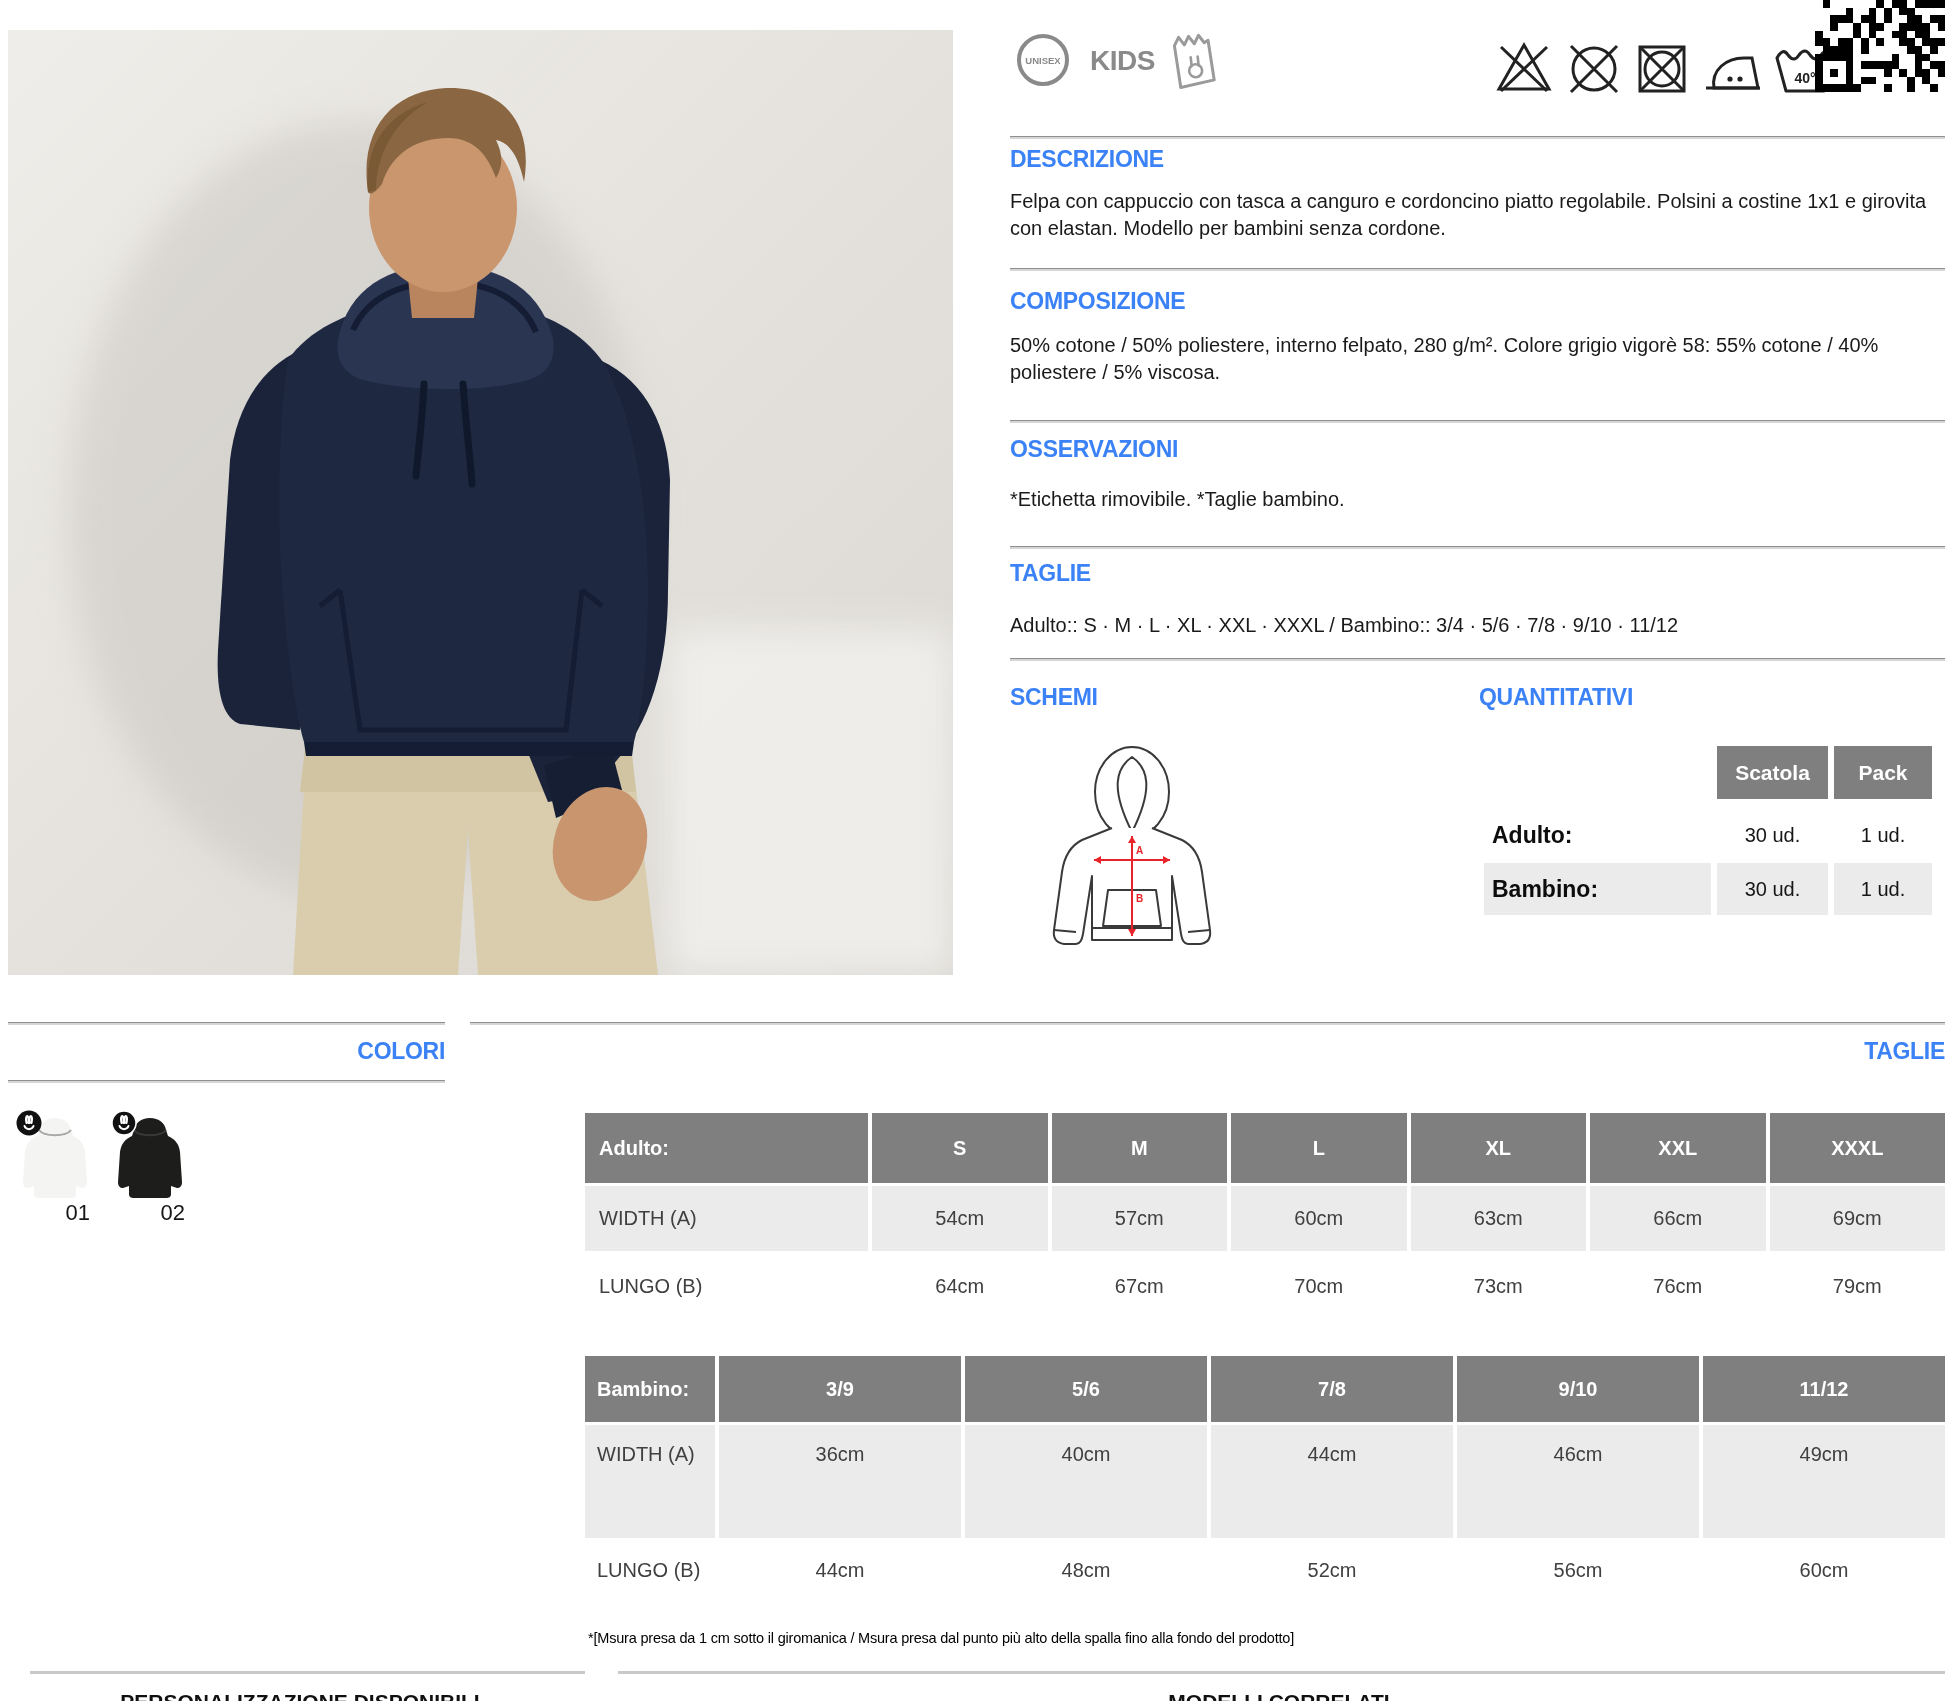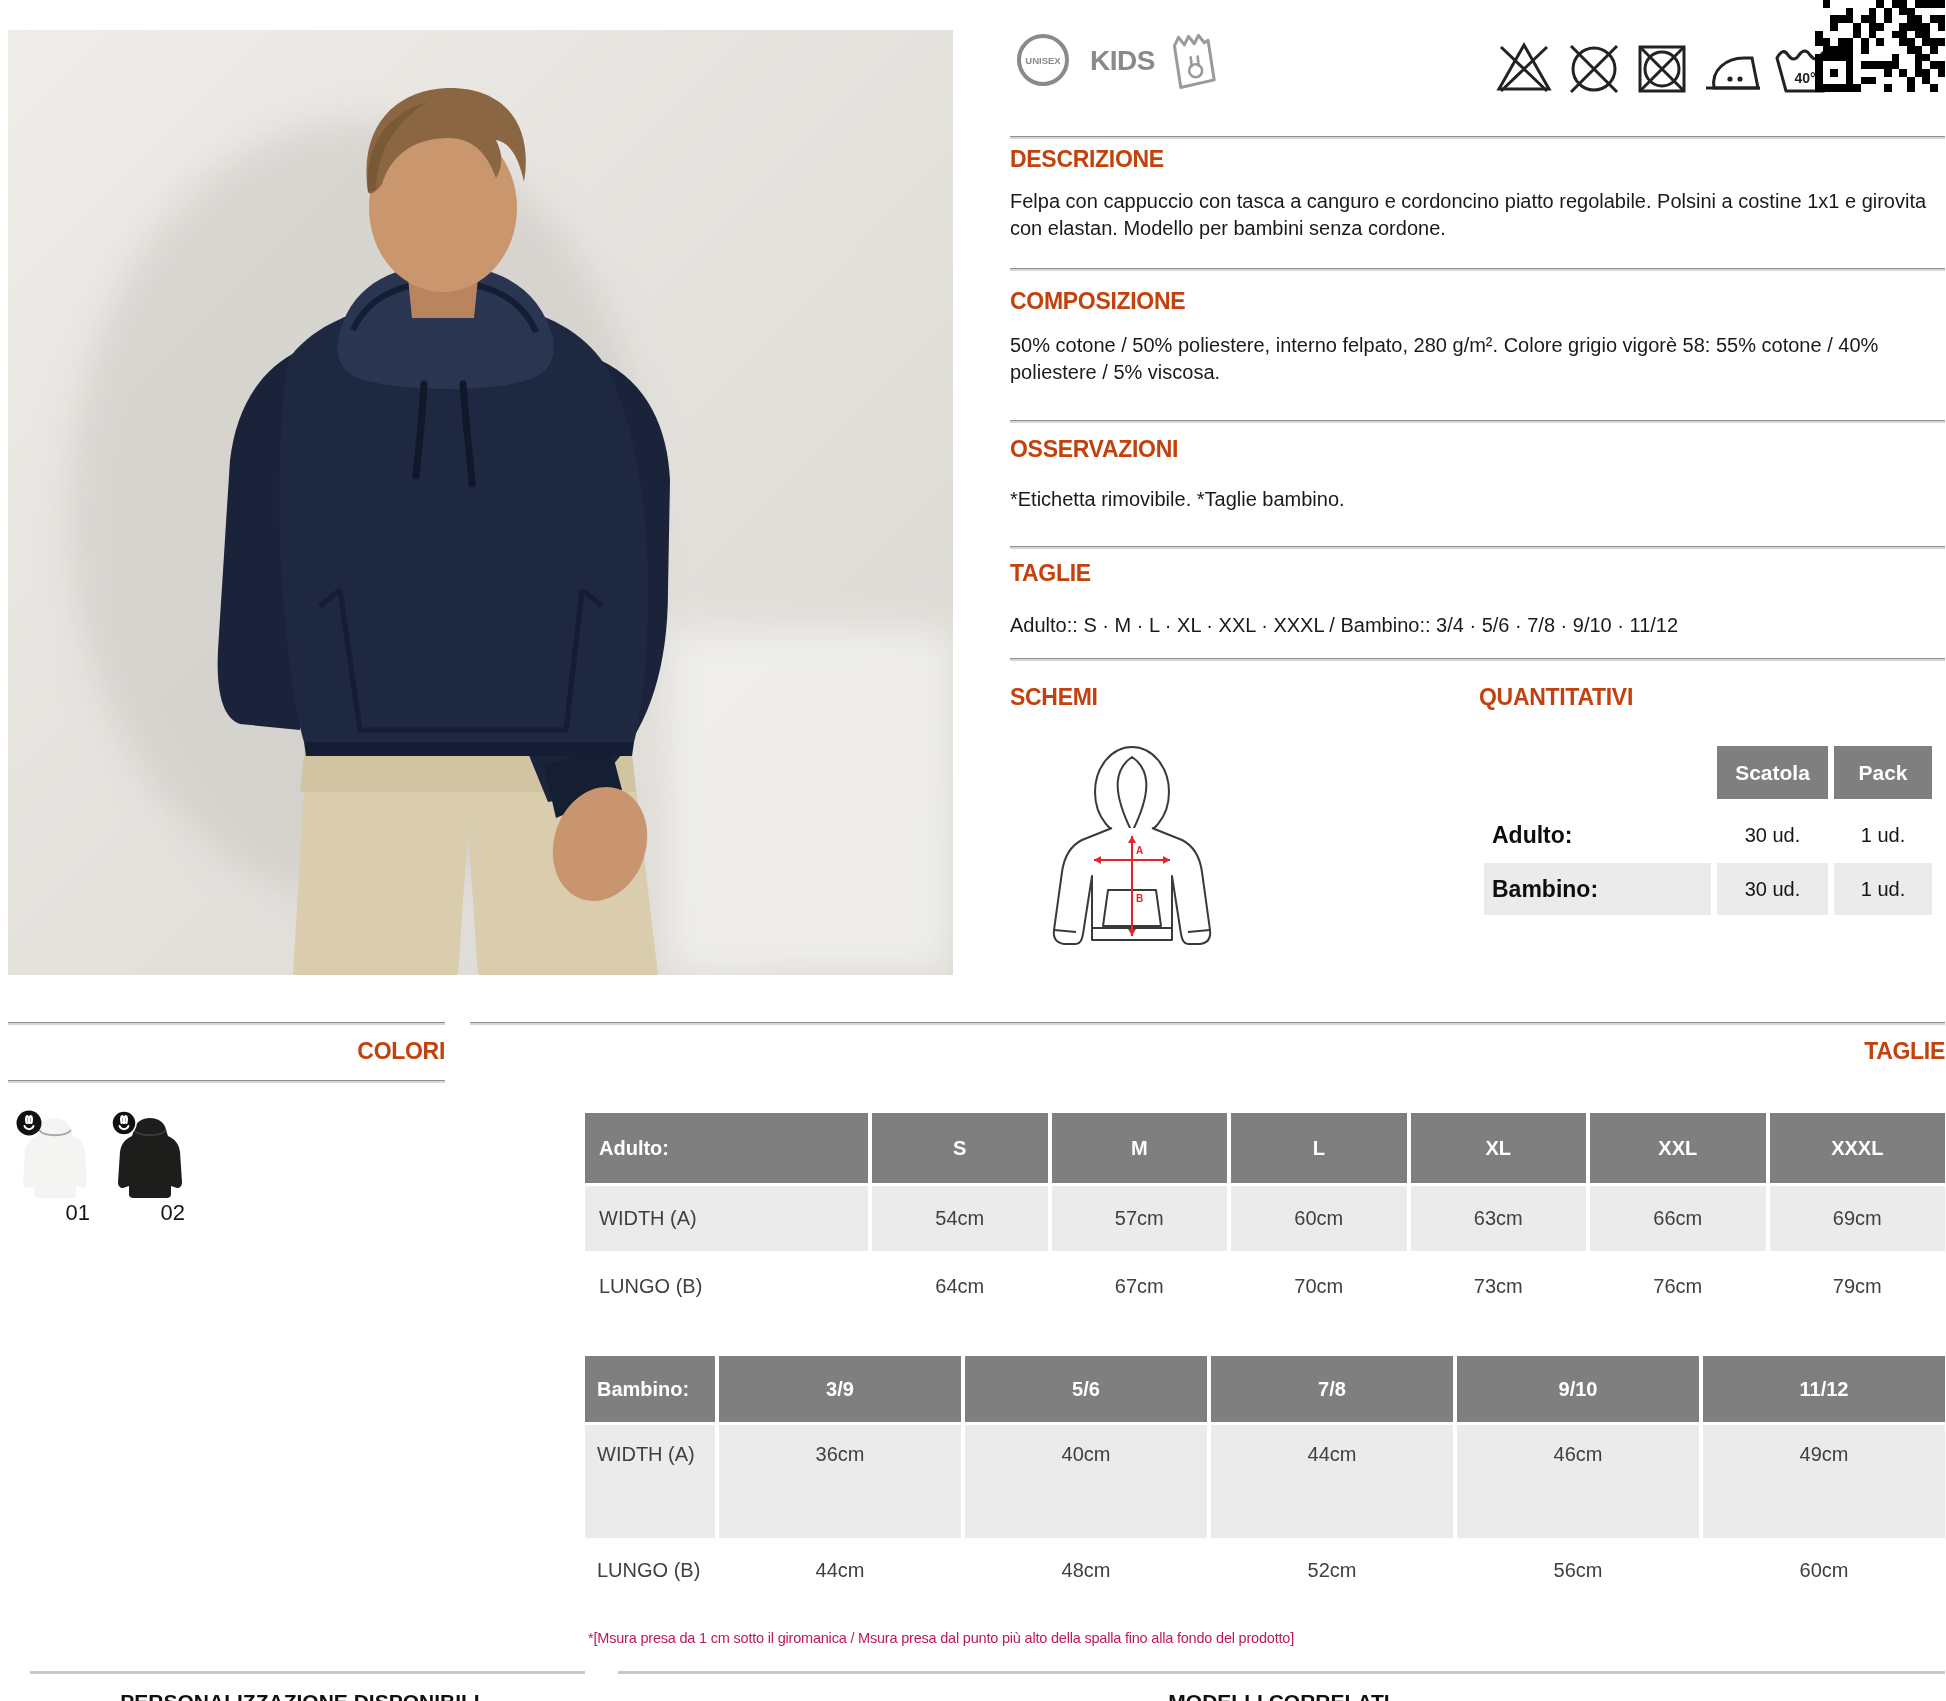--- a/index.html
+++ b/index.html
@@ -1,21 +1,21 @@
 <!DOCTYPE html>
 <html><head>
 <meta charset="utf-8">
 <style>
   html,body{margin:0;padding:0;background:#fff;}
   body{font-family:"Liberation Sans","DejaVu Sans",sans-serif;color:#161616;}
   .page{position:relative;width:1946px;height:1701px;background:#fff;overflow:hidden;}
   .abs{position:absolute;}
 
   
-  .h1{font-weight:bold;font-size:23px;line-height:1;color:#c2410c;letter-spacing:-0.3px;}
+  .h1{font-weight:bold;font-size:23px;line-height:1;color:#3b82f6;letter-spacing:-0.3px;}
   .body-text{font-size:20px;line-height:27px;color:#1a1a1a;}
   .divider{height:2px;background:#a8a8a8;border-top:1px solid #8f8f8f;background:#d6d6d6;}
 
   
   .photo{left:8px;top:30px;width:945px;height:945px;overflow:hidden;}
 
   
   .kids-label{font-weight:bold;font-size:28px;color:#8a8a8a;letter-spacing:-0.5px;}
 
   
@@ -34,21 +34,21 @@
   .st-head{background:#7f7f7f;color:#fff;font-weight:bold;}
   .st-label{justify-content:flex-start;padding-left:14px;}
   .st-adulto .st-cell{height:70px;}
   .st-adulto .st-row1,.st-adulto .st-row2{height:65px;}
   .st-adulto .st-row1{background:#ebebeb;}
   .st-bambino .st-cell{height:66px;}
   .st-bambino .st-row1,.st-bambino .st-row2{height:97px;align-items:flex-start;padding-top:16px;line-height:26px;}
   .st-bambino .st-row1{background:#ebebeb;}
   .st-bambino .st-label{padding-left:12px;padding-right:10px;}
 
-  .footnote{font-size:14.5px;color:#be185d;letter-spacing:-0.2px;}
+  .footnote{font-size:14.5px;color:#000000;letter-spacing:-0.2px;}
   .footer-head{font-weight:bold;font-size:21px;color:#101010;text-align:center;}
   .thick-divider{height:3px;background:#c9c9c9;}
 
   .center{text-align:right;}
   svg{display:block;}
 </style>
 </head>
 <body>
 
 <div class="page">

